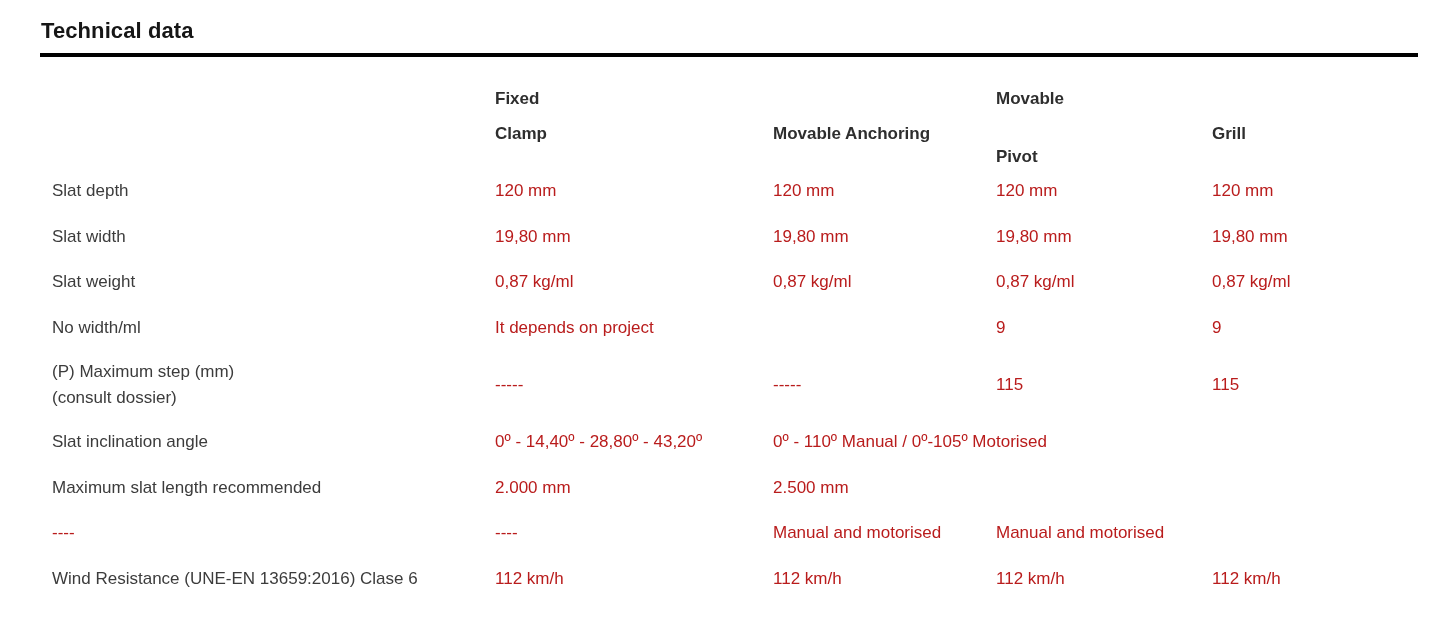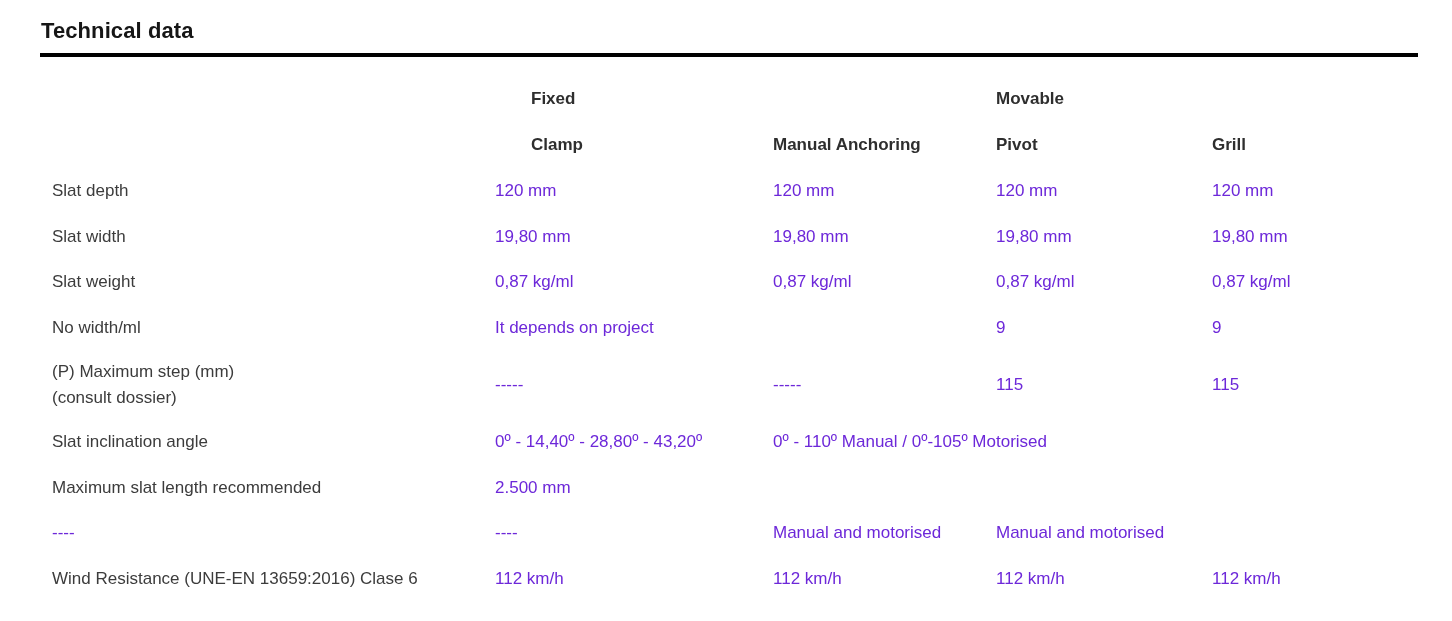--- a/index.html
+++ b/index.html
@@ -36,32 +36,32 @@
   .t-row {
     display: grid;
     grid-template-columns: 443px 278px 223px 216px 1fr;
     align-items: center;
     height: 45.5px;
   }
   .t-row.header-row { height: 46px; }
   .t-row.tall { height: 69px; }
   .cell {
     font-size: 17px;
-    color: #6d28d9;
+    color: #b91c1c;
     white-space: nowrap;
     line-height: 26px;
   }
   .row-label { color: #3c3c3c; }
   .group-head, .col-head {
     font-size: 17px;
     font-weight: 700;
     color: #2e2e2e;
     white-space: nowrap;
   }
-  .col-fixed   { grid-column: 2; margin-left: 36px; }
+  .col-fixed   { grid-column: 2; }
   .col-lateral { grid-column: 3; }
   .col-pivot   { grid-column: 4; }
   .col-grill   { grid-column: 5; }
 </style>
 </head>
 <body>
 
 <div class="wrap">
 
   <h1 class="page-title">Technical data</h1>
@@ -69,23 +69,23 @@
 
   <div class="tech-table">
 
     <div class="t-row header-row">
       <div class="group-head col-fixed">Fixed</div>
       <div class="group-head col-pivot">Movable</div>
     </div>
 
     <div class="t-row header-row">
       <div class="col-head col-fixed">Clamp</div>
-      <div class="col-head col-lateral">Manual Anchoring</div>
+      <div class="col-head col-lateral">Movable Anchoring</div>
+      <div class="col-head col-grill">Grill</div>
       <div class="col-head col-pivot">Pivot</div>
-      <div class="col-head col-grill">Grill</div>
     </div>
 
     <div class="t-row">
       <div class="cell row-label">Slat depth</div>
       <div class="cell">120 mm</div>
       <div class="cell">120 mm</div>
       <div class="cell">120 mm</div>
       <div class="cell">120 mm</div>
     </div>
 
@@ -126,20 +126,21 @@
 
     <div class="t-row">
       <div class="cell row-label">Slat inclination angle</div>
       <div class="cell">0º - 14,40º - 28,80º - 43,20º</div>
       <div class="cell">0º - 110º Manual / 0º-105º Motorised</div>
       <div class="cell"></div>
     </div>
 
     <div class="t-row">
       <div class="cell row-label">Maximum slat length recommended</div>
+      <div class="cell">2.000 mm</div>
       <div class="cell">2.500 mm</div>
     </div>
 
     <div class="t-row">
       <div class="cell">----</div>
       <div class="cell">----</div>
       <div class="cell">Manual and motorised</div>
       <div class="cell">Manual and motorised</div>
     </div>
 

